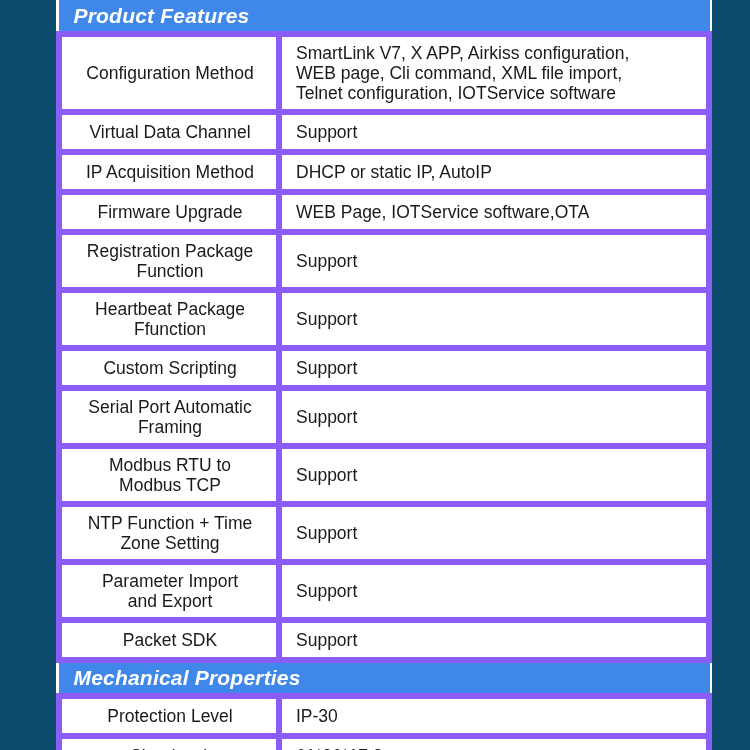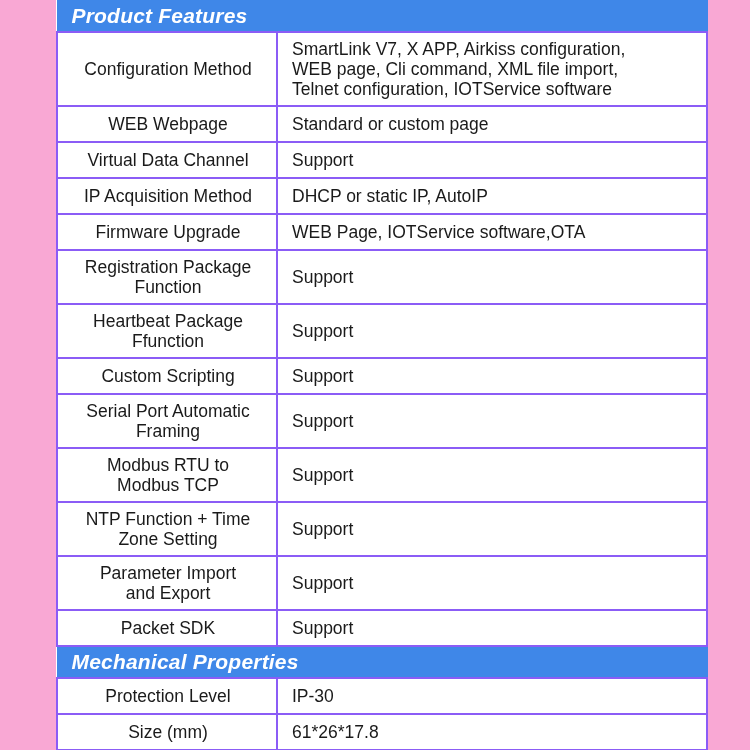--- a/index.html
+++ b/index.html
@@ -10,36 +10,36 @@
   body {
     width: 750px;
     height: 750px;
     overflow: hidden;
     font-family: "Liberation Sans", sans-serif;
   }
   .page {
     position: relative;
     width: 750px;
     height: 750px;
-    background: #f9a8d4;
+    background: #0c4a6e;
   }
   .spec-table {
     position: absolute;
     left: 56px;
     top: 0px;
     width: 650px;
     border-collapse: collapse;
     table-layout: fixed;
     background: #ffffff;
   }
   .spec-table col.c-label { width: 220px; }
   .spec-table col.c-value { width: 430px; }
 
   .spec-table td {
-    border: 2px solid #8b5cf6;
+    border: 6px solid #8b5cf6;
     padding: 0;
     vertical-align: middle;
     background: #ffffff;
   }
 
   
   tr.section-row td {
     border-left: 1px solid #3f87e8;
     border-right: 1px solid #3f87e8;
     border-top: 1px solid #3f87e8;
@@ -106,32 +106,20 @@
             <span class="cell-value">
               <span class="vline">SmartLink V7, X APP, Airkiss configuration,</span>
               <span class="vline">WEB page, Cli command, XML file import,</span>
               <span class="vline">Telnet configuration, IOTService software</span>
             </span>
           </td>
         </tr>
         <tr class="r-single">
           <td>
             <span class="cell-label">
-              <span class="lline">WEB Webpage</span>
-            </span>
-          </td>
-          <td>
-            <span class="cell-value">
-              <span class="vline">Standard or custom page</span>
-            </span>
-          </td>
-        </tr>
-        <tr class="r-single">
-          <td>
-            <span class="cell-label">
               <span class="lline">Virtual Data Channel</span>
             </span>
           </td>
           <td>
             <span class="cell-value">
               <span class="vline">Support</span>
             </span>
           </td>
         </tr>
         <tr class="r-single">

